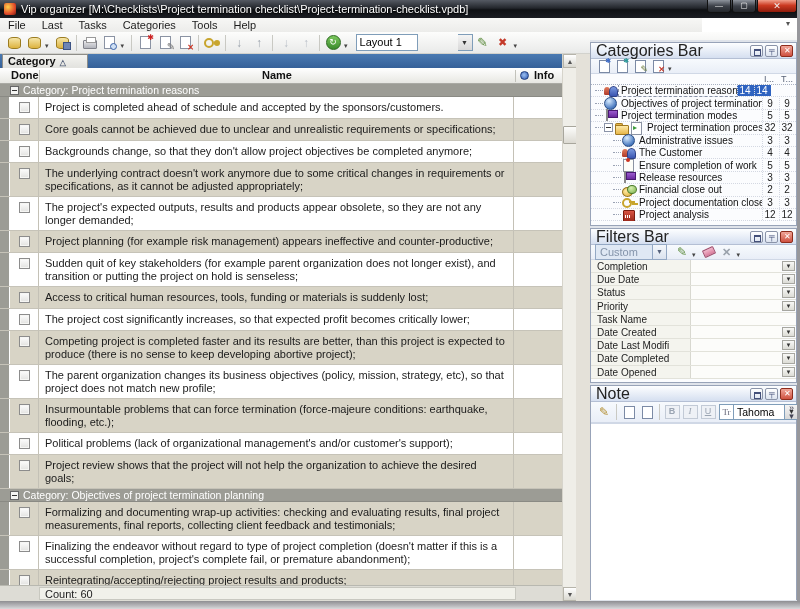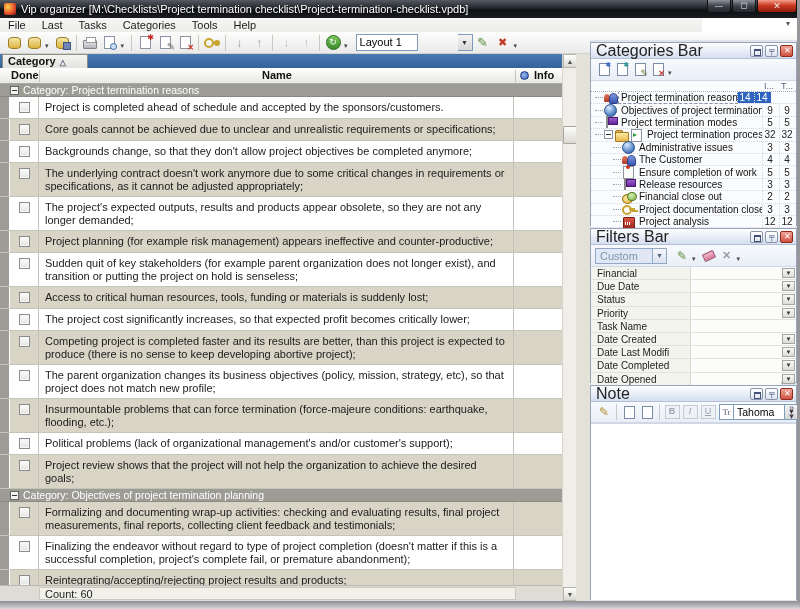--- a/index.html
+++ b/index.html
@@ -120,21 +120,21 @@
   #panel-note { top:345px; height:215px; }
   .phead { height:16px; background:linear-gradient(#fdfeff,#d5dff0); border-bottom:1px solid #b4bfd4;
     display:flex; align-items:center; padding:0 3px 0 5px; color:#222; }
   .phead .ptitle { flex:1; font-size:16px; }
   .pbtn { width:13px; height:12px; border:1px solid #8a93a8; border-radius:2px; margin-left:2px;
     background:linear-gradient(#ffffff,#dde4f0); position:relative; flex:none; }
   .pbtn.restore::before { content:""; position:absolute; left:3px; top:3px; width:5px; height:4px; border:1px solid #44507a; border-top-width:2px; }
   .pbtn.pin::before { content:"╤"; position:absolute; left:3px; top:0px; font-size:8px; color:#44507a; }
   .pbtn.close { background:linear-gradient(#f0a598,#cf5140); border-color:#8e2c1c; }
   .pbtn.close::before { content:"✕"; position:absolute; left:3px; top:0px; font-size:8px; color:#fff; }
-  .ptools { height:22px; background:linear-gradient(#f7fafd,#e9eef7); border-bottom:1px solid #d0d8e6;
+  .ptools { height:15px; background:linear-gradient(#f7fafd,#e9eef7); border-bottom:1px solid #d0d8e6;
     display:flex; align-items:center; padding-left:4px; }
   .pico { width:18px; height:16px; display:inline-flex; align-items:center; justify-content:center; position:relative; flex:none; }
   .pico::before { content:""; width:9px; height:11px; background:#fff; border:1px solid #7b8aa5; }
   .pico[data-name="new-category-icon"]::after { content:"✱"; position:absolute; top:-1px; right:2px; color:#3a6ac8; font-size:7px; }
   .pico[data-name="new-subcategory-icon"]::after { content:"✱"; position:absolute; top:-1px; right:2px; color:#2a9a9a; font-size:7px; }
   .pico[data-name="edit-category-icon"]::after { content:"✎"; position:absolute; bottom:0px; right:1px; color:#6a7a3a; font-size:9px; }
   .pico[data-name="delete-category-icon"]::after { content:"✕"; position:absolute; bottom:0px; right:2px; color:#c43a2a; font-size:8px; font-weight:bold; }
 
   
   #tree-colhead { height:11px; border-bottom:1px dotted #aab2c2; position:relative; font-size:9px; color:#5a6478; }
@@ -604,21 +604,21 @@
       <span id="filter-tools" style="display:flex;align-items:center;">
           <span class="pico" data-name="edit-filter-icon"></span>
           <span class="dd" data-name="dropdown-caret-icon">▾</span>
           <span class="pico" data-name="clear-filter-icon"></span>
           <span class="pico" data-name="delete-filter-icon"></span>
         </span>
       <span class="dd" data-name="toolbar-options-icon">▾</span>
     </div>
     <div id="filter-rows" data-name="filter-rows">
         <div class="frow" data-name="filter-row">
-    <div class="flabel" data-name="filter-field-label">Financial</div>
+    <div class="flabel" data-name="filter-field-label">Completion</div>
     <div class="fval" data-name="filter-value-field"></div>
   <button class="farrow" data-name="filter-dropdown-icon">▼</button>
         </div>
         <div class="frow" data-name="filter-row">
     <div class="flabel" data-name="filter-field-label">Due Date</div>
     <div class="fval" data-name="filter-value-field"></div>
   <button class="farrow" data-name="filter-dropdown-icon">▼</button>
         </div>
         <div class="frow" data-name="filter-row">
     <div class="flabel" data-name="filter-field-label">Status</div>

